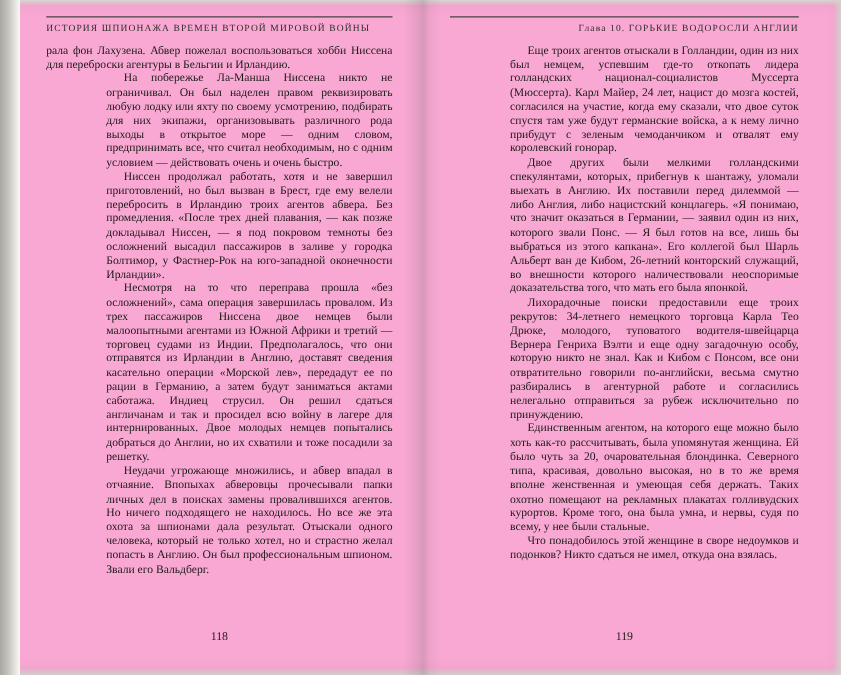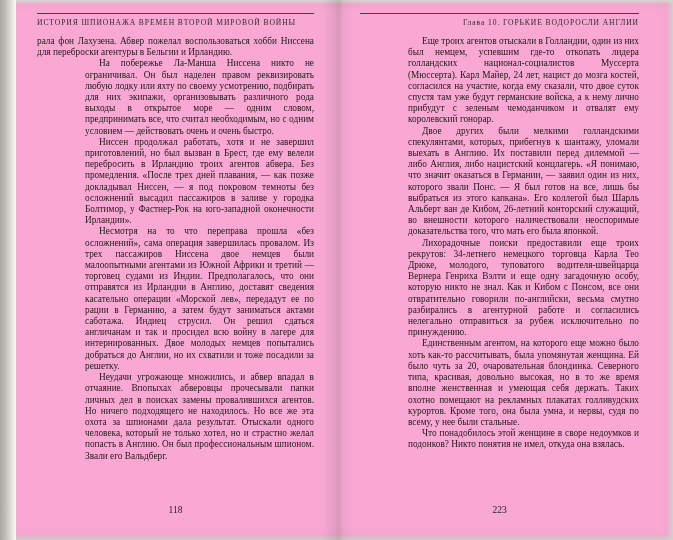--- a/index.html
+++ b/index.html
@@ -87,17 +87,17 @@
 
   <div class="gutter-shadow"></div>
 
   <div class="col col-right">
     <div class="running-head rh-right">Глава 10. ГОРЬКИЕ ВОДОРОСЛИ АНГЛИИ</div>
     <div class="page-body">
         <p class="para indent">Еще троих агентов отыскали в Голландии, один из них был немцем, успевшим где-то откопать лидера голландских национал-социалистов Муссерта (Мюссерта). Карл Майер, 24 лет, нацист до мозга костей, согласился на участие, когда ему сказали, что двое суток спустя там уже будут германские войска, а к нему лично прибудут с зеленым чемоданчиком и отвалят ему королевский гонорар.</p>
         <p class="para indent">Двое других были мелкими голландскими спекулянтами, которых, прибегнув к шантажу, уломали выехать в Англию. Их поставили перед дилеммой — либо Англия, либо нацистский концлагерь. «Я понимаю, что значит оказаться в Германии, — заявил один из них, которого звали Понс. — Я был готов на все, лишь бы выбраться из этого капкана». Его коллегой был Шарль Альберт ван де Кибом, 26-летний конторский служащий, во внешности которого наличествовали неоспоримые доказательства того, что мать его была японкой.</p>
         <p class="para indent">Лихорадочные поиски предоставили еще троих рекрутов: 34-летнего немецкого торговца Карла Тео Дрюке, молодого, туповатого водителя-швейцарца Вернера Генриха Вэлти и еще одну загадочную особу, которую никто не знал. Как и Кибом с Понсом, все они отвратительно говорили по-английски, весьма смутно разбирались в агентурной работе и согласились нелегально отправиться за рубеж исключительно по принуждению.</p>
         <p class="para indent">Единственным агентом, на которого еще можно было хоть как-то рассчитывать, была упомянутая женщина. Ей было чуть за 20, очаровательная блондинка. Северного типа, красивая, довольно высокая, но в то же время вполне женственная и умеющая себя держать. Таких охотно помещают на рекламных плакатах голливудских курортов. Кроме того, она была умна, и нервы, судя по всему, у нее были стальные.</p>
-        <p class="para indent">Что понадобилось этой женщине в своре недоумков и подонков? Никто понятия не имел, откуда она взялась.</p>
+        <p class="para indent">Что понадобилось этой женщине в своре недоумков и подонков? Никто сдаться не имел, откуда она взялась.</p>
       </div>
   </div>
-  <div class="page-number pn-right">223</div>
+  <div class="page-number pn-right">119</div>
 </div>
 
 </body></html>

